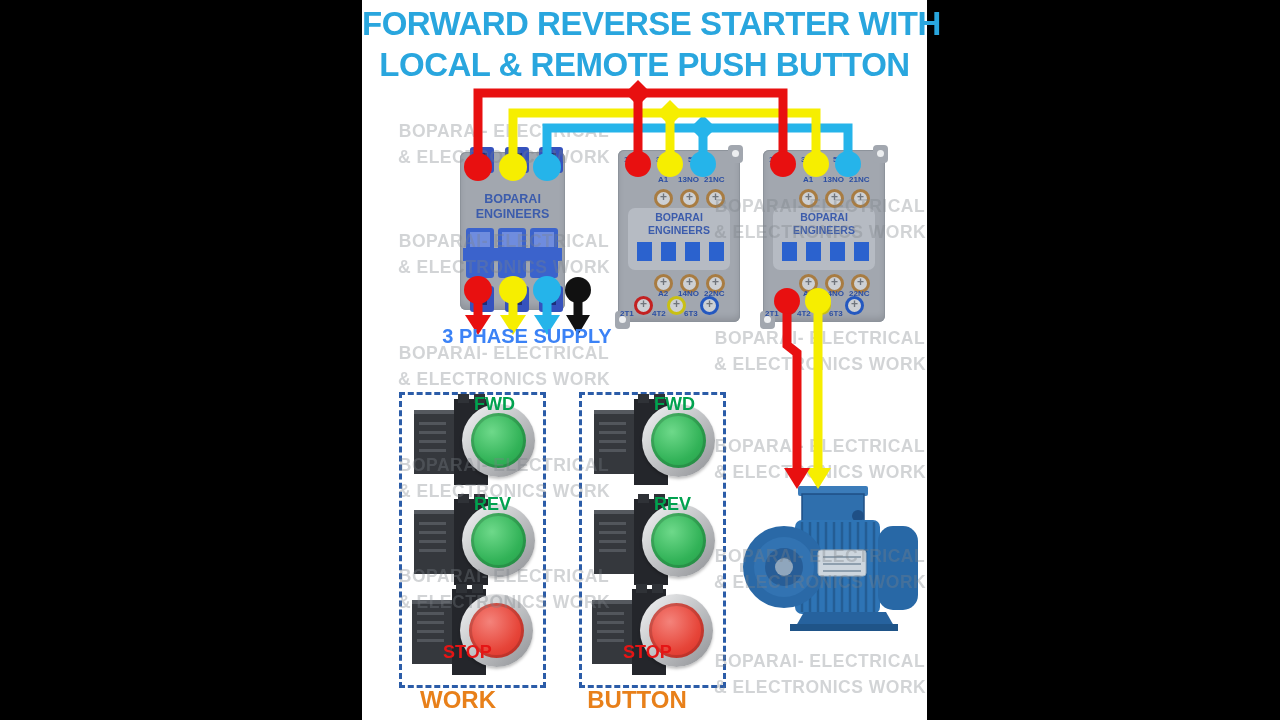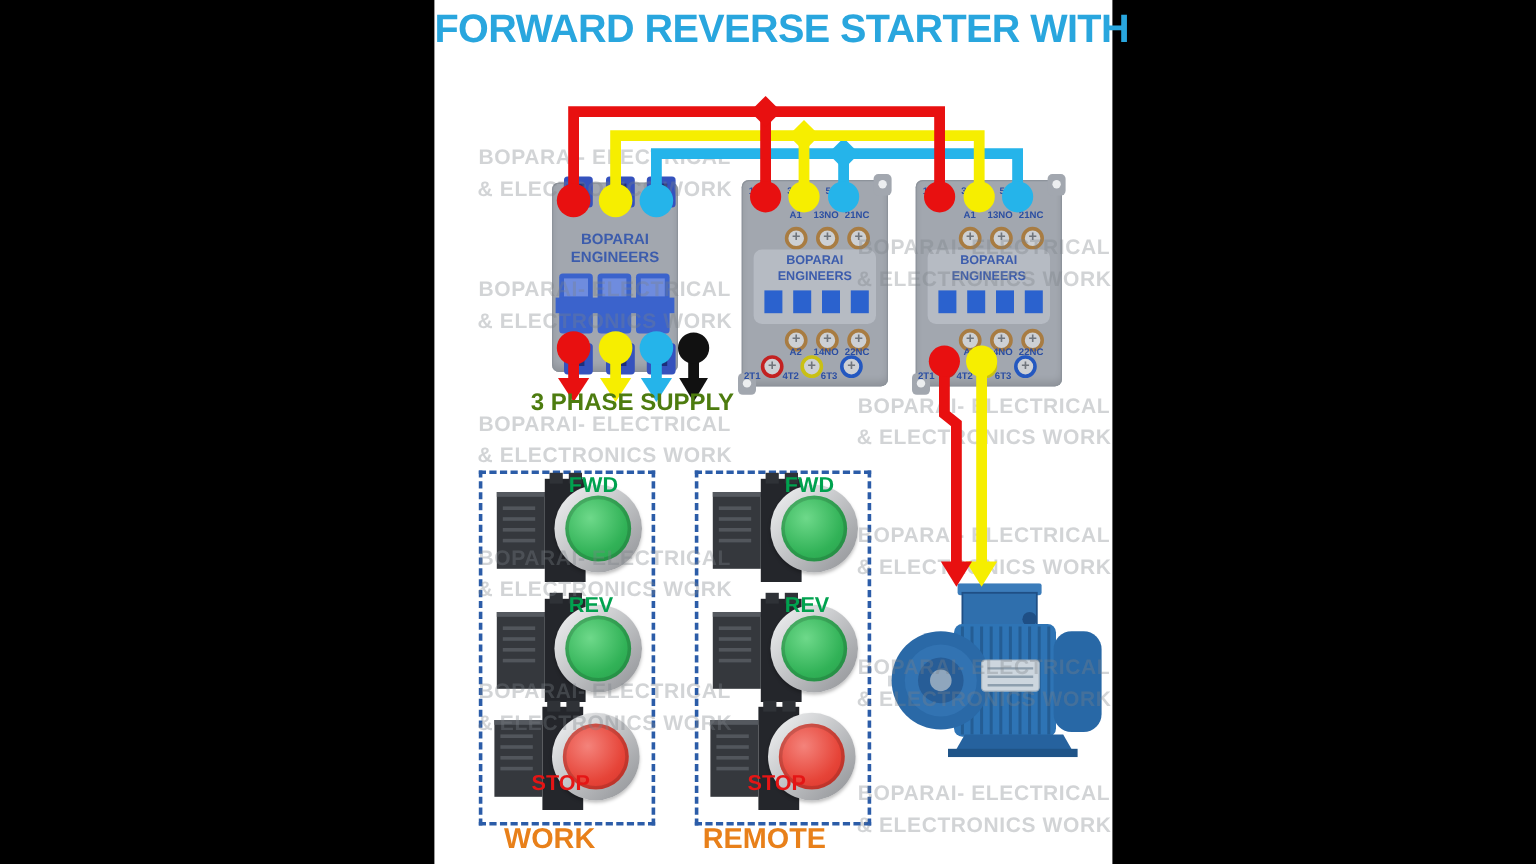--- a/index.html
+++ b/index.html
@@ -53,33 +53,34 @@
            background:linear-gradient(135deg,#f4f5f6,#8e9094);box-shadow:0 2px 3px rgba(0,0,0,.25);}
   .pb-cap{position:absolute;left:9px;top:9px;width:55px;height:55px;border-radius:50%;
           box-shadow:inset 0 0 0 3px rgba(0,0,0,.14);}
   .pb-cap.green{background:radial-gradient(circle at 38% 34%,#6ED98A,#31B257 60%,#279A49);}
   .pb-cap.red{background:radial-gradient(circle at 38% 34%,#F4837B,#E64438 60%,#D32F27);}
 
   .btn-label{position:absolute;z-index:7;font-weight:bold;font-size:18px;text-align:left;white-space:nowrap;}
   .green-label{color:#00A24F;} .red-label{color:#E51515;}
   .station-label{position:absolute;z-index:7;font-weight:bold;font-size:24px;color:#E8801A;text-align:center;white-space:nowrap;}
   .supply{position:absolute;left:60px;top:325px;width:210px;text-align:center;z-index:7;
-          font-size:20px;font-weight:bold;color:#4d7c0f;white-space:nowrap;}
+          font-size:20px;font-weight:bold;color:#3b82f6;white-space:nowrap;}
 
   .wires{position:absolute;left:0;top:0;width:565px;height:720px;z-index:6;}
   .motor{position:absolute;left:378px;top:486px;width:185px;height:145px;z-index:2;}
 </style>
 </head>
 <body>
 
 <div class="stage">
   <div class="canvas">
 
     <div class="title">
       <div>FORWARD REVERSE STARTER WITH</div>
+      <div>LOCAL &amp; REMOTE PUSH BUTTON</div>
     </div>
 
     <div class="wm" style="left:36px;top:118px">
         <div>BOPARAI- ELECTRICAL</div>
         <div>&amp; ELECTRONICS WORK</div>
       </div>
     <div class="wm" style="left:36px;top:228px">
         <div>BOPARAI- ELECTRICAL</div>
         <div>&amp; ELECTRONICS WORK</div>
       </div>
@@ -275,21 +276,21 @@
         </div>
     </div>
 
     <div class="btn-label green-label" style="left:112px;top:394px;width:46px">FWD</div>
     <div class="btn-label green-label" style="left:112px;top:494px;width:46px">REV</div>
     <div class="btn-label red-label" style="left:81px;top:642px;width:60px">STOP</div>
     <div class="btn-label green-label" style="left:292px;top:394px;width:46px">FWD</div>
     <div class="btn-label green-label" style="left:292px;top:494px;width:46px">REV</div>
     <div class="btn-label red-label" style="left:261px;top:642px;width:60px">STOP</div>
     <div class="station-label" style="left:46px;top:686px;width:100px">WORK</div>
-    <div class="station-label" style="left:215px;top:686px;width:120px">REMOTE</div>
+    <div class="station-label" style="left:215px;top:686px;width:120px">BUTTON</div>
 
     <svg class="motor" viewBox="0 0 185 145">
       <rect x="0" y="77" width="8" height="9" fill="#d6d9dc"></rect>
       <rect x="4" y="75" width="32" height="12" fill="#c0c4c9"></rect>
       <rect x="58" y="0" width="70" height="10" rx="2" fill="#3B7CBA"></rect>
       <rect x="62" y="8" width="62" height="36" fill="#2F6FAD" stroke="#1F4F85" stroke-width="1.5"></rect>
       <circle cx="118" cy="30" r="6" fill="#1F4F85"></circle>
       <rect x="55" y="34" width="85" height="94" rx="7" fill="#2E74B5"></rect>
       <g stroke="#245D94" stroke-width="2.5">
         <line x1="62" y1="36" x2="62" y2="126"></line>

